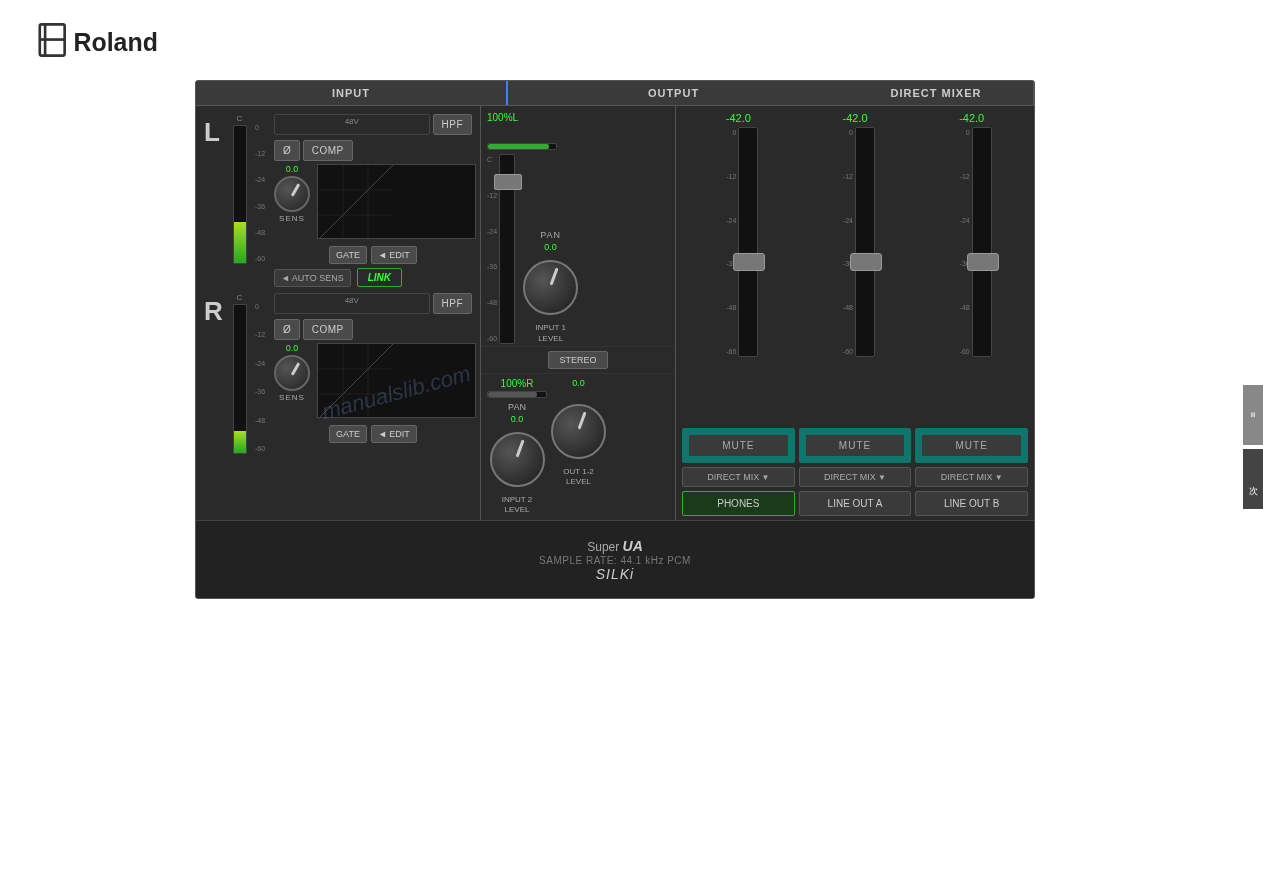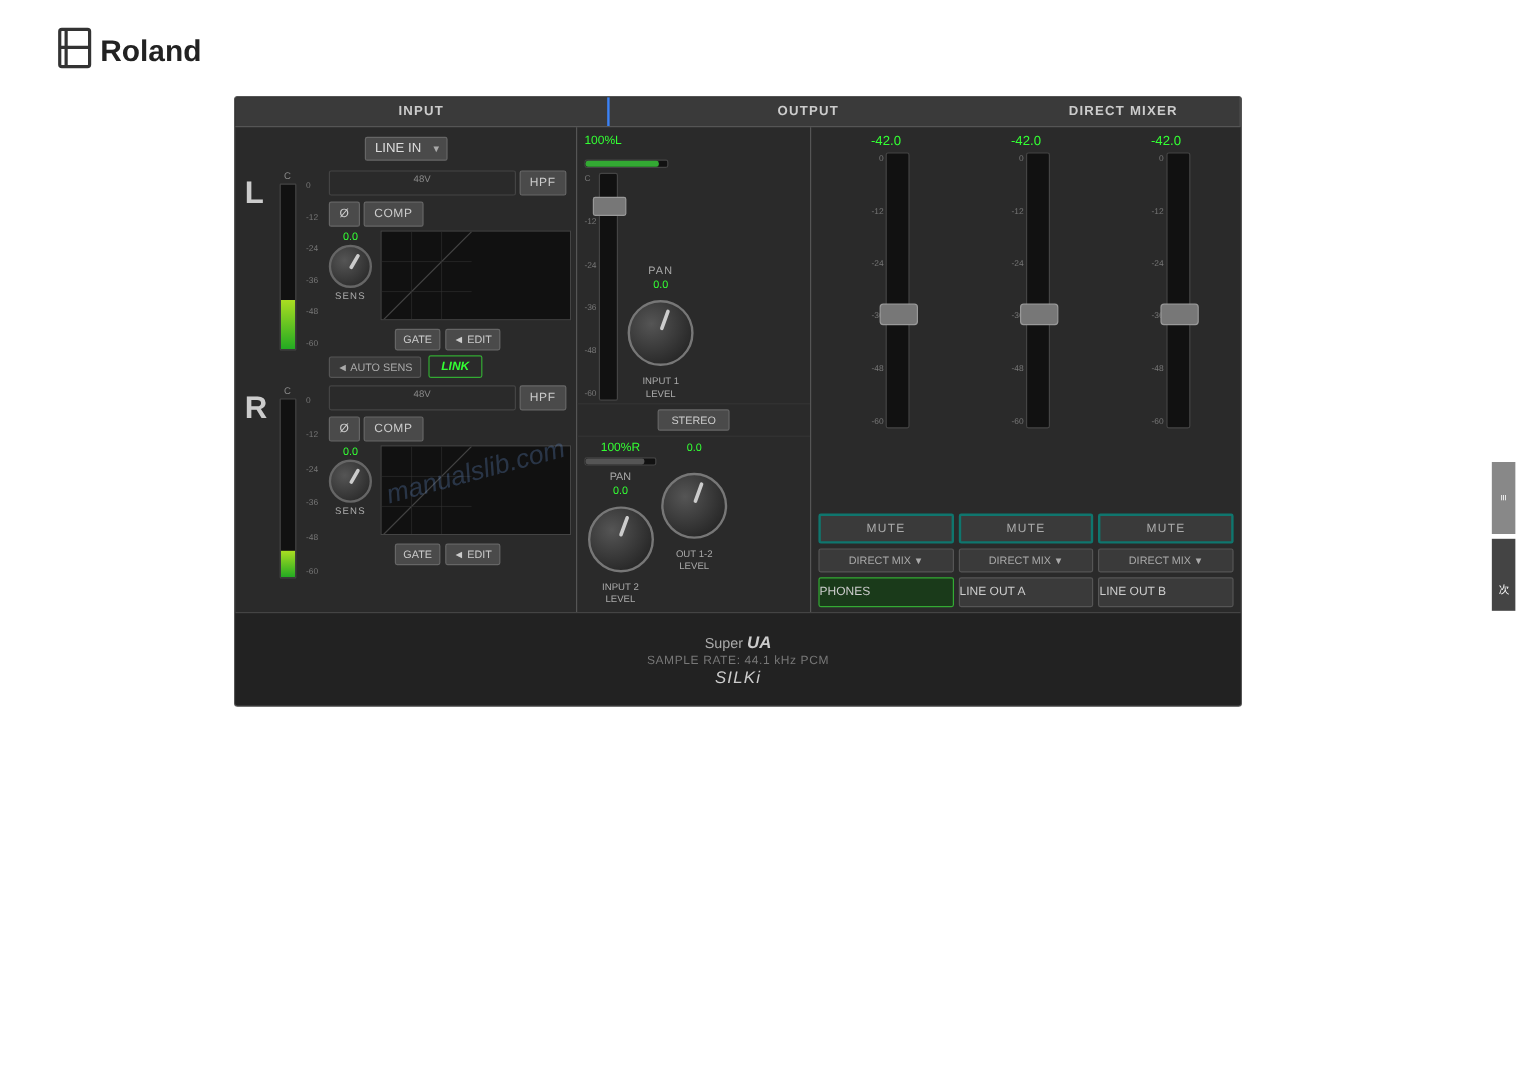--- a/index.html
+++ b/index.html
@@ -4,21 +4,21 @@
   <style>
     * { box-sizing: border-box; margin: 0; padding: 0; }
     body {
       background: #fff;
       font-family: Arial, sans-serif;
       width: 1263px;
       min-height: 893px;
     }
 
     .roland-logo {
-      padding: 20px 48px;
+      padding: 20px 38px;
       display: flex;
       align-items: center;
     }
     .roland-logo svg {
       height: 40px;
     }
 
     .ua-interface {
       margin: 0 auto;
       width: 840px;
@@ -273,21 +273,21 @@
       font-size: 10px;
       padding: 3px 8px;
       border-radius: 2px;
       cursor: pointer;
       font-weight: bold;
     }
 
     .mute-btn {
       flex: 1;
       background: #3a3a3a;
-      border: 2px solid #0f766e;
+      border: 7px solid #0f766e;
       color: #aaa;
       font-size: 10px;
       padding: 5px 0;
       border-radius: 2px;
       cursor: pointer;
       text-align: center;
       letter-spacing: 1px;
     }
 
     .direct-mix-btn {
@@ -309,21 +309,21 @@
 
     .assign-btn {
       flex: 1;
       background: #3a3a3a;
       border: 1px solid #555;
       color: #ccc;
       font-size: 10px;
       padding: 6px 0;
       border-radius: 2px;
       cursor: pointer;
-      text-align: left;
+      text-align: center;
     }
 
     .assign-btn.active {
       border-color: #33aa33;
       background: #1a3a1a;
     }
 
     
     .status-bar {
       display: flex;
@@ -404,29 +404,20 @@
     <div class="section-headers">
       <div class="section-header sh-input">INPUT</div>
       <div class="section-header sh-output">OUTPUT</div>
       <div class="section-header sh-mixer">DIRECT MIXER</div>
     </div>
 
     <div class="main-content">
 
       <div class="input-section">
 
-        <div class="input-source-row">
-          <div class="select-wrapper">
-            <select class="input-source-select">
-              <option>LINE IN</option>
-              <option>MIC</option>
-              <option>INST</option>
-            </select>
-          </div>
-        </div>
 
         <div style="display: flex; margin-bottom: 4px; gap: 3px;">
           <div style="font-size:26px; font-weight:bold; color:#ccc; width:20px; line-height:1; margin-top:5px;">L</div>
 
           <div style="display:flex; flex-direction:column; align-items:center; width:25px;">
             <div style="font-size:8px; color:#888; margin-bottom:2px;">C</div>
             <div style="flex:1; width:14px; background:#111; border:1px solid #444; position:relative; overflow:hidden; border-radius:1px;">
               <div style="position:absolute; bottom:0; width:100%; height:30%; background:linear-gradient(to top, #22aa22, #aadd22);"></div>
             </div>
             <div style="display:flex; flex-direction:column; justify-content:space-between; font-size:7px; color:#777; position:absolute; margin-top:12px; pointer-events:none;">
@@ -544,21 +535,21 @@
               <button class="btn-edit">◄ EDIT</button>
             </div>
           </div>
         </div>
 
       </div>
 
       <div class="mixer-section">
 
         <div style="padding: 6px 6px 2px; border-bottom: 1px solid #333;">
-          <div style="color:#33ff33; font-size:10px; margin-bottom:10px;">100%L</div>
+          <div style="color:#33ff33; font-size:10px; margin-bottom:20px;">100%L</div>
           <div style="width:70px; height:7px; background:#111; border:1px solid #444; border-radius:2px; margin-bottom:4px;">
             <div style="width:90%; height:100%; background:#33aa33; border-radius:2px;"></div>
           </div>
 
           <div style="display:flex; gap:8px; align-items:flex-end;">
 
             <div style="display:flex; gap:2px; height:190px;">
               <div style="display:flex; flex-direction:column; justify-content:space-between; font-size:7px; color:#777; padding:2px 0;">
                 <span>C</span>
                 <span>-12</span>

